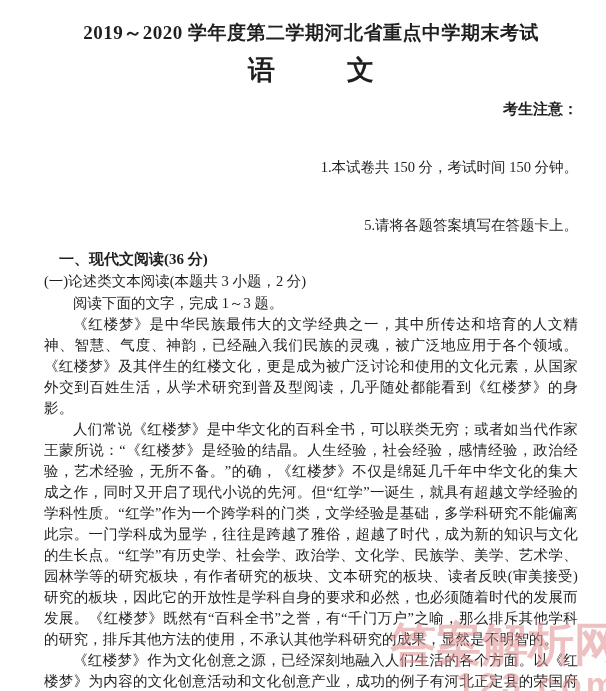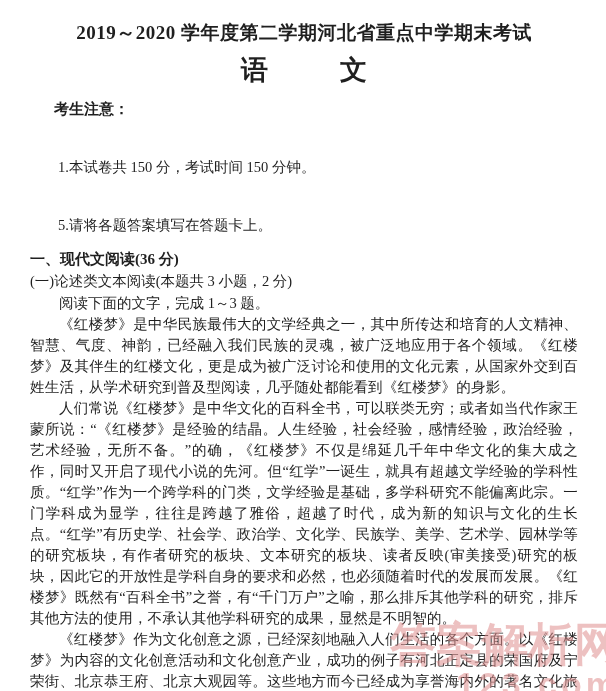--- a/index.html
+++ b/index.html
@@ -9,60 +9,62 @@
   }
   .page {
     position: relative;
     width: 606px;
     height: 691px;
     overflow: hidden;
     background: #ffffff;
     color: #1f1f1f;
     font-family: "Liberation Serif", "DejaVu Serif", serif;
     box-sizing: border-box;
-    padding: 12px 28px 0 30px;
+    padding: 12px 28px 0 44px;
   }
   header { text-align: center; }
   .exam-title {
     font-size: 19px;
     font-weight: bold;
     margin: 8px 0 6px 0;
     letter-spacing: 0.5px;
   }
   .subject {
     display: flex;
     justify-content: center;
     gap: 72px;
     font-size: 27px;
     font-weight: bold;
     margin: 2px 0 10px 0;
   }
   .notice {
     margin: 10px 0 12px 24px;
     font-size: 14.5px;
     line-height: 22px;
+    text-align: right;
   }
   .notice-heading {
     font-weight: bold;
     font-size: 15px;
     margin-bottom: 2px;
   }
   .notice-item {
     padding-left: 4px;
     margin-top: 36px;
   }
   .content {
     font-size: 14.5px;
     line-height: 21px;
   }
   .sec-heading {
     font-weight: bold;
     font-size: 15px;
     margin-top: 8px;
     line-height: 22px;
+    margin-left: 15px;
   }
   .sec-subheading {
     line-height: 22px;
   }
   .instruction {
     text-indent: 2em;
     line-height: 22px;
   }
   .para {
     margin: 0;

